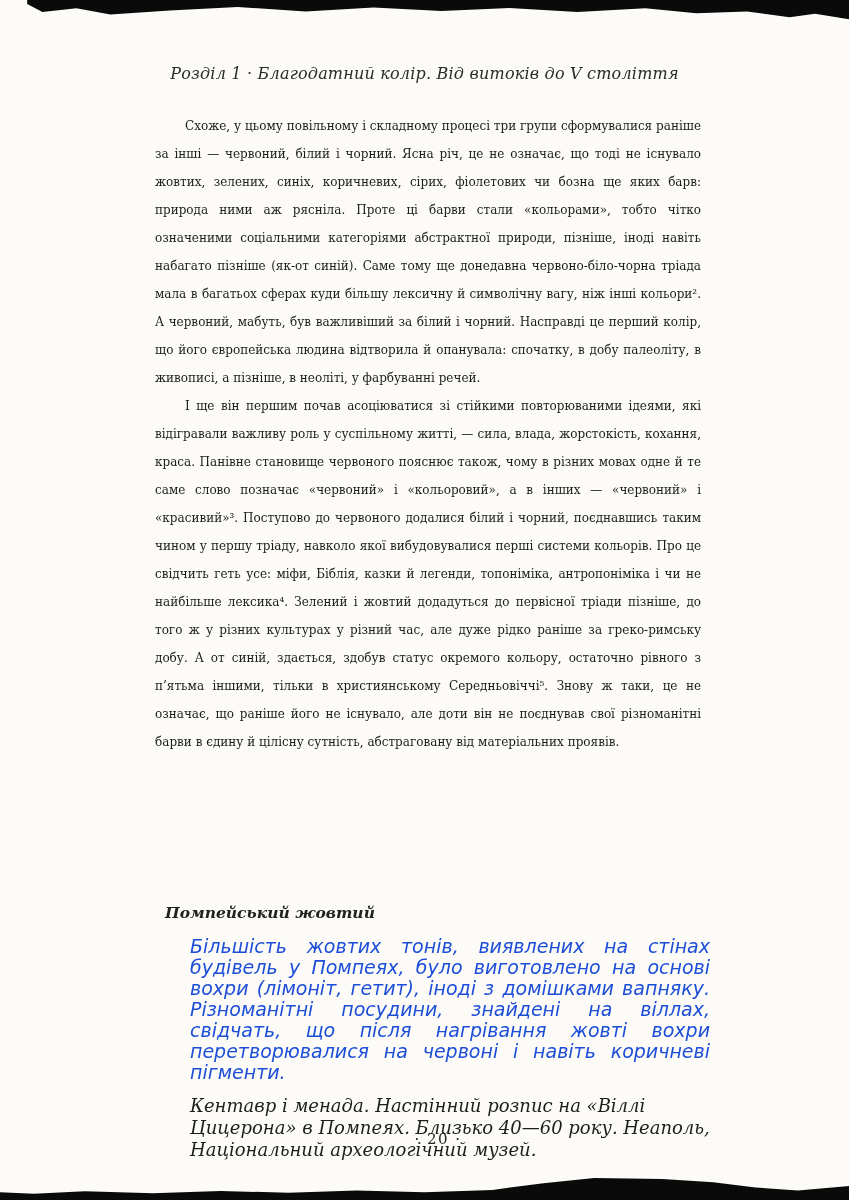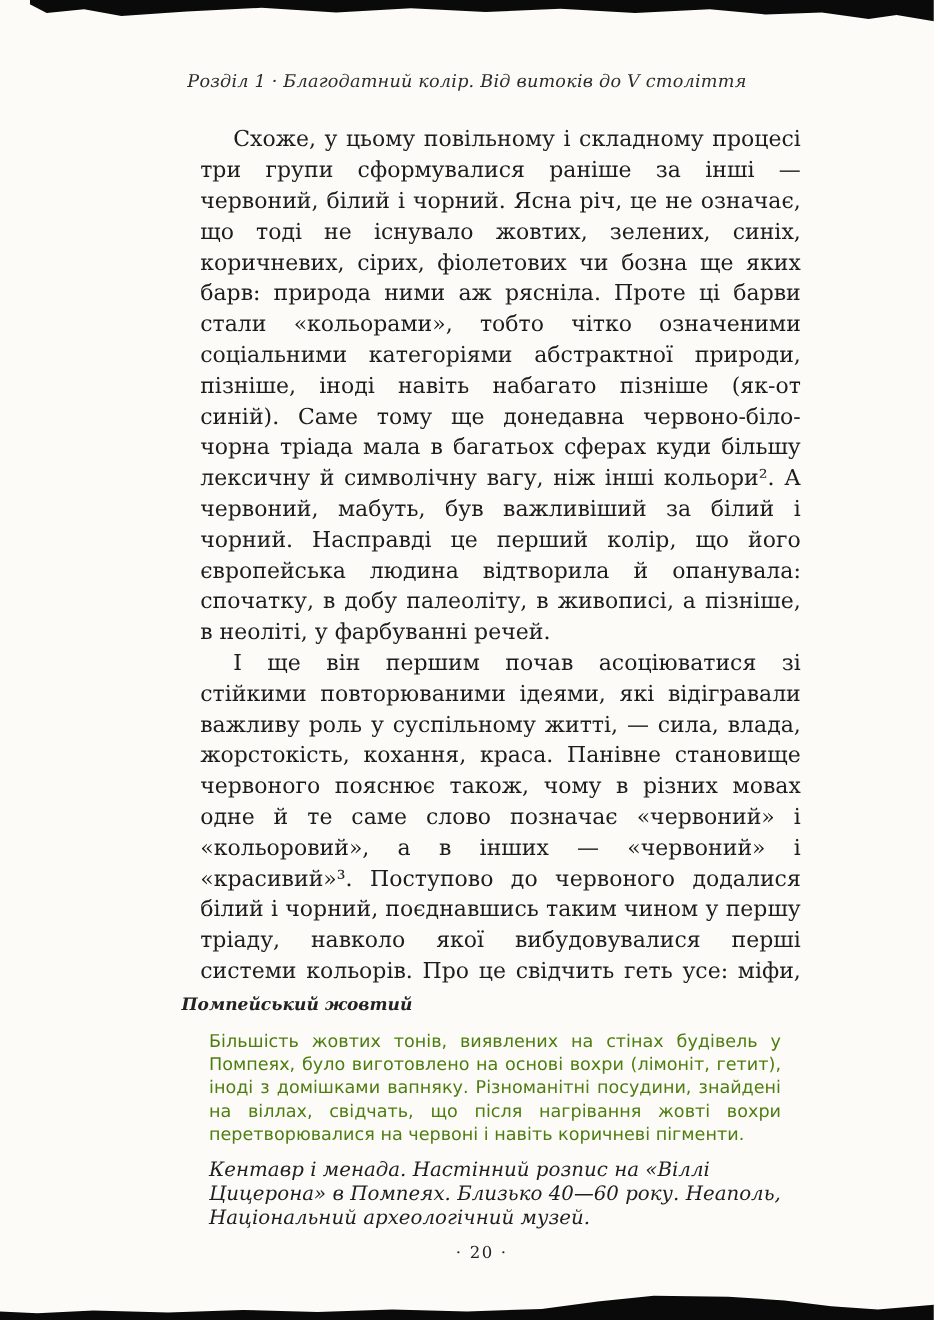--- a/index.html
+++ b/index.html
@@ -54,25 +54,25 @@
     text-align: center;
     font-style: italic;
     font-size: 16px;
     color: #2b2b2b;
     letter-spacing: 0.2px;
   }
 
   .body-text {
     position: absolute;
     top: 112px;
-    left: 182px;
+    left: 155px;
     width: 546px;
     max-height: 786px;
     overflow: hidden;
-    font-size: 20px;
+    font-size: 12px;
     line-height: 28px;
     text-align: justify;
   }
   .body-text p {
     margin: 0;
     text-indent: 30px;
   }
 
   .caption-title {
     position: absolute;
@@ -87,24 +87,25 @@
 
   .caption-body {
     position: absolute;
     top: 936px;
     left: 190px;
     width: 520px;
   }
   .caption-text {
     margin: 0;
     font-family: "DejaVu Sans", sans-serif;
-    font-size: 16px;
+    font-size: 19px;
     line-height: 21px;
     text-align: justify;
-    color: #4d7c0f;
+    color: #1d4ed8;
+    font-style: italic;
   }
   .caption-credit {
     margin: 12px 0 0 0;
     font-style: italic;
     font-size: 18px;
     line-height: 22px;
     color: #1e1e1e;
   }
 
   .page-number {

